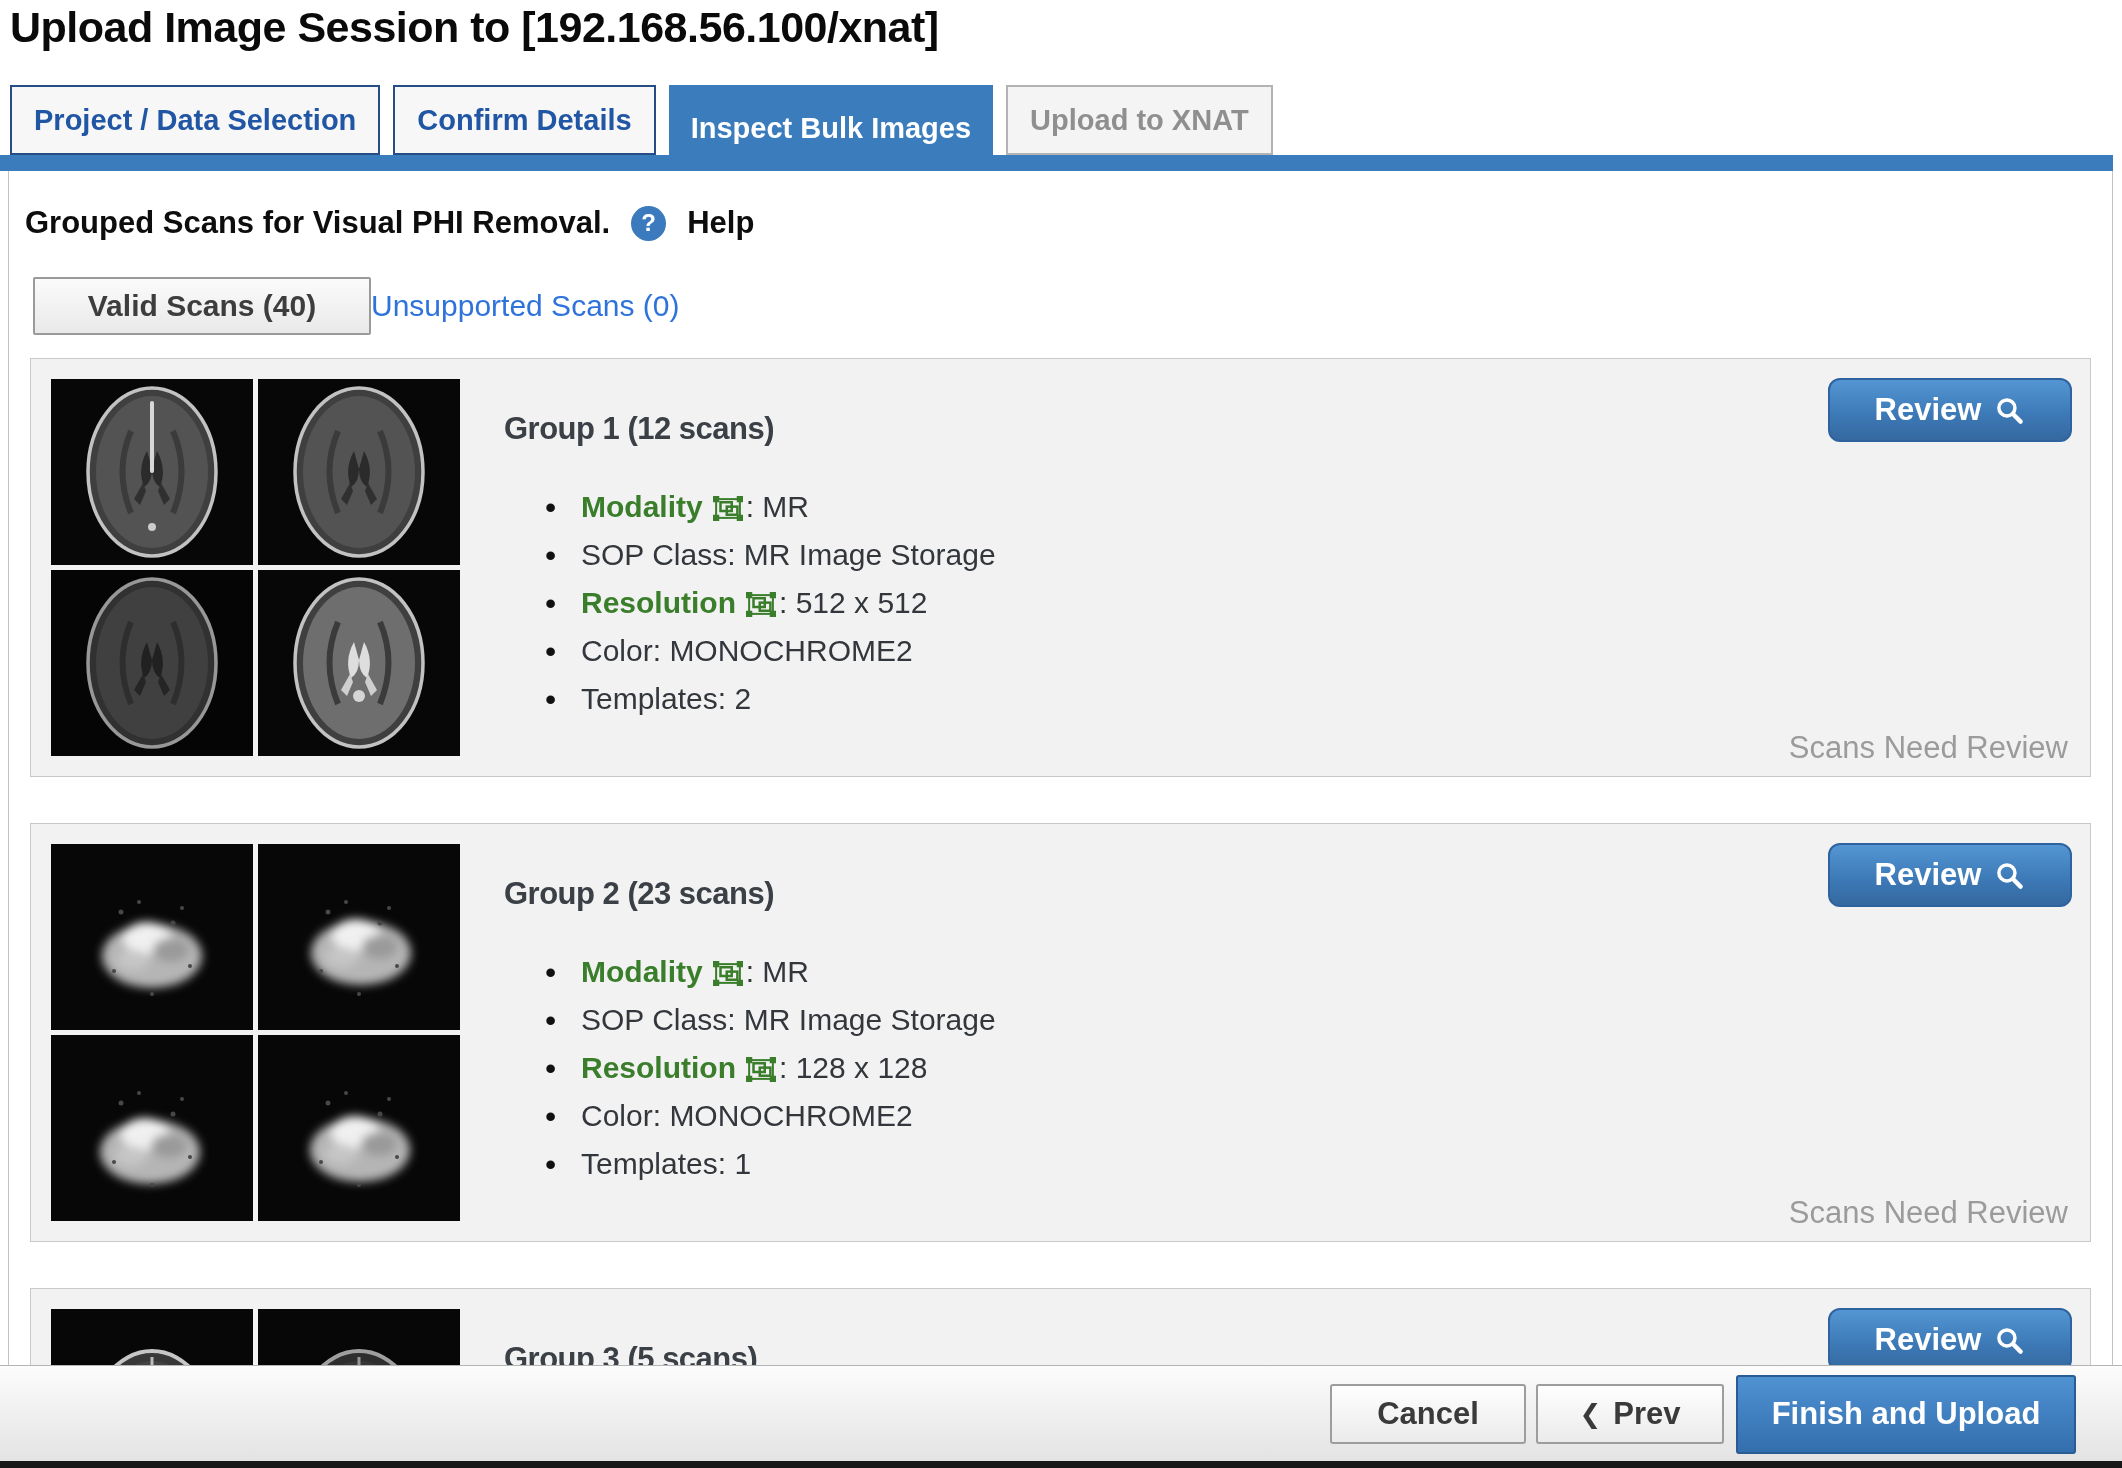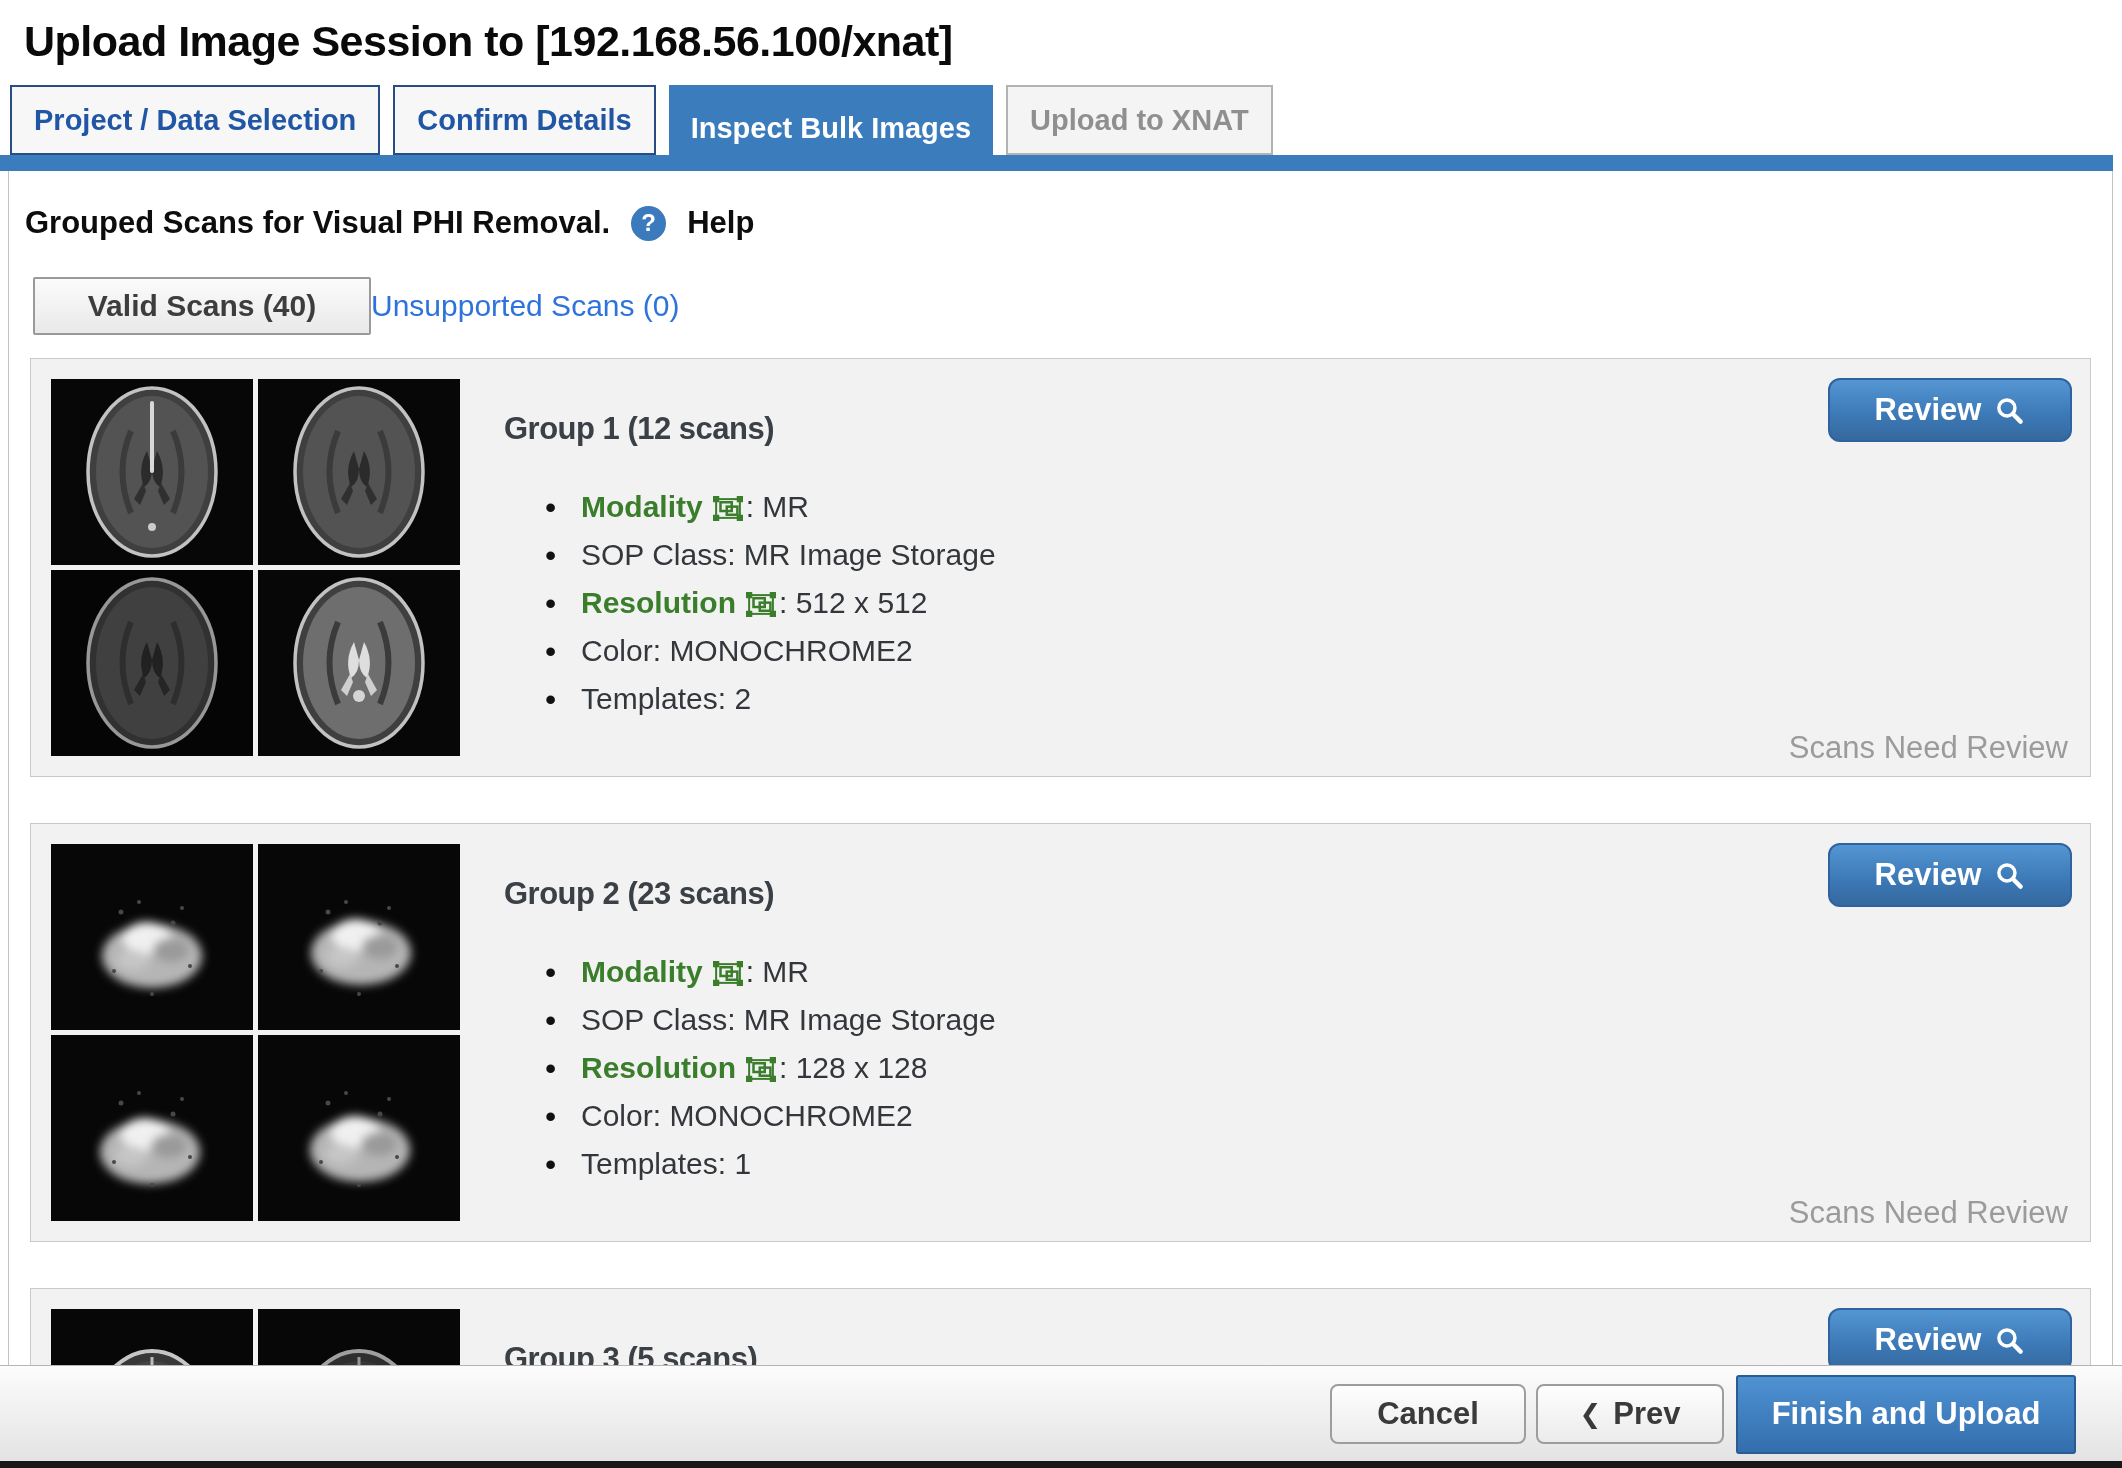--- a/index.html
+++ b/index.html
@@ -2,21 +2,21 @@
 <html><head>
 <meta charset="utf-8">
 <style>
   html,body{margin:0;padding:0;}
   body{
     width:2122px;height:1468px;position:relative;overflow:hidden;background:#ffffff;
     font-family:"Liberation Sans","DejaVu Sans",sans-serif;color:#222;
   }
   
   .page-title{
-    position:absolute;top:0px;left:10px;margin:14px;
+    position:absolute;top:0px;left:10px;margin:0;
     font-size:43px;font-weight:bold;color:#0a0a0a;letter-spacing:-0.5px;line-height:1.3;
   }
   
   .tab-row{position:absolute;top:85px;left:10px;display:flex;gap:13px;align-items:flex-start;}
   .tab{
     box-sizing:border-box;height:70px;display:flex;align-items:center;justify-content:center;
     padding:0 22px;font-size:29px;font-weight:bold;white-space:nowrap;cursor:pointer;
   }
   .tab.plain{background:#f7f7f7;border:2px solid #264e84;color:#2156a5;}
   .tab.disabled{background:#f4f4f4;border:2px solid #b3b3b3;color:#8f8f8f;}
@@ -69,21 +69,21 @@
     display:flex;align-items:center;justify-content:center;gap:13px;cursor:pointer;
   }
   .status-text{position:absolute;right:22px;bottom:10px;font-size:31px;color:#9b9b9b;}
   
   .footer-bar{
     position:absolute;left:0;top:1365px;width:100%;height:97px;box-sizing:border-box;z-index:20;
     background:linear-gradient(#fcfcfc,#e3e3e3);border-top:1px solid #b5b5b5;
     display:flex;align-items:center;justify-content:flex-end;gap:10px;padding-right:46px;
   }
   .btn-plain{
-    box-sizing:border-box;height:60px;border:2px solid #9d9d9d;border-radius:8px;
+    box-sizing:border-box;height:60px;border:2px solid #9d9d9d;border-radius:3px;
     background:linear-gradient(#fefefe,#ebebeb);color:#3a3a3a;
     font-family:inherit;font-size:31px;font-weight:bold;
     display:flex;align-items:center;justify-content:center;gap:12px;cursor:pointer;
   }
   .btn-cancel{width:196px;}
   .btn-prev{width:188px;}
   .btn-primary{
     box-sizing:border-box;width:340px;height:79px;margin-left:2px;border:2px solid #2a5c94;border-radius:3px;
     background:linear-gradient(#4f92d2,#336eae);color:#fff;
     font-family:inherit;font-size:31px;font-weight:bold;

